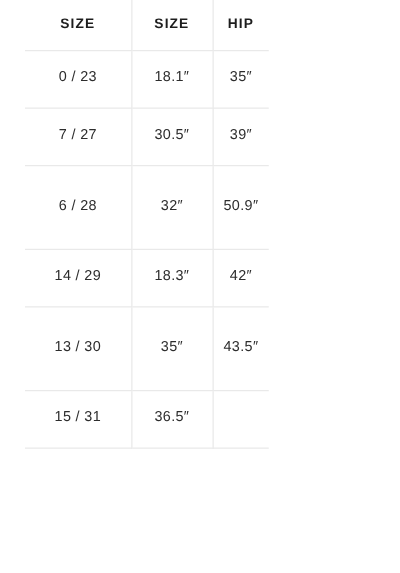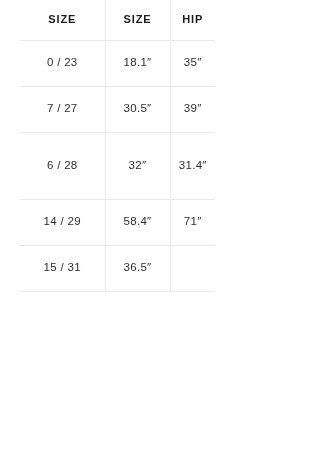--- a/index.html
+++ b/index.html
@@ -102,26 +102,31 @@
           <td class="hip-cell"><span class="wrapval">35″</span></td>
         </tr>
         <tr>
           <td>7 / 27</td>
           <td>30.5″</td>
           <td class="hip-cell"><span class="wrapval">39″</span></td>
         </tr>
         <tr class="tall">
           <td>6 / 28</td>
           <td>32″</td>
-          <td class="hip-cell"><span class="wrapval">31.4″</span></td>
+          <td class="hip-cell"><span class="wrapval">50.9″</span></td>
         </tr>
         <tr>
           <td>14 / 29</td>
-          <td>58.4″</td>
-          <td class="hip-cell"><span class="wrapval">71″</span></td>
+          <td>18.3″</td>
+          <td class="hip-cell"><span class="wrapval">42″</span></td>
+        </tr>
+        <tr class="tall">
+          <td>13 / 30</td>
+          <td>35″</td>
+          <td class="hip-cell"><span class="wrapval">43.5″</span></td>
         </tr>
         <tr>
           <td>15 / 31</td>
           <td>36.5″</td>
           <td class="hip-cell"></td>
         </tr>
       </tbody>
   </table>
 </div>
 

